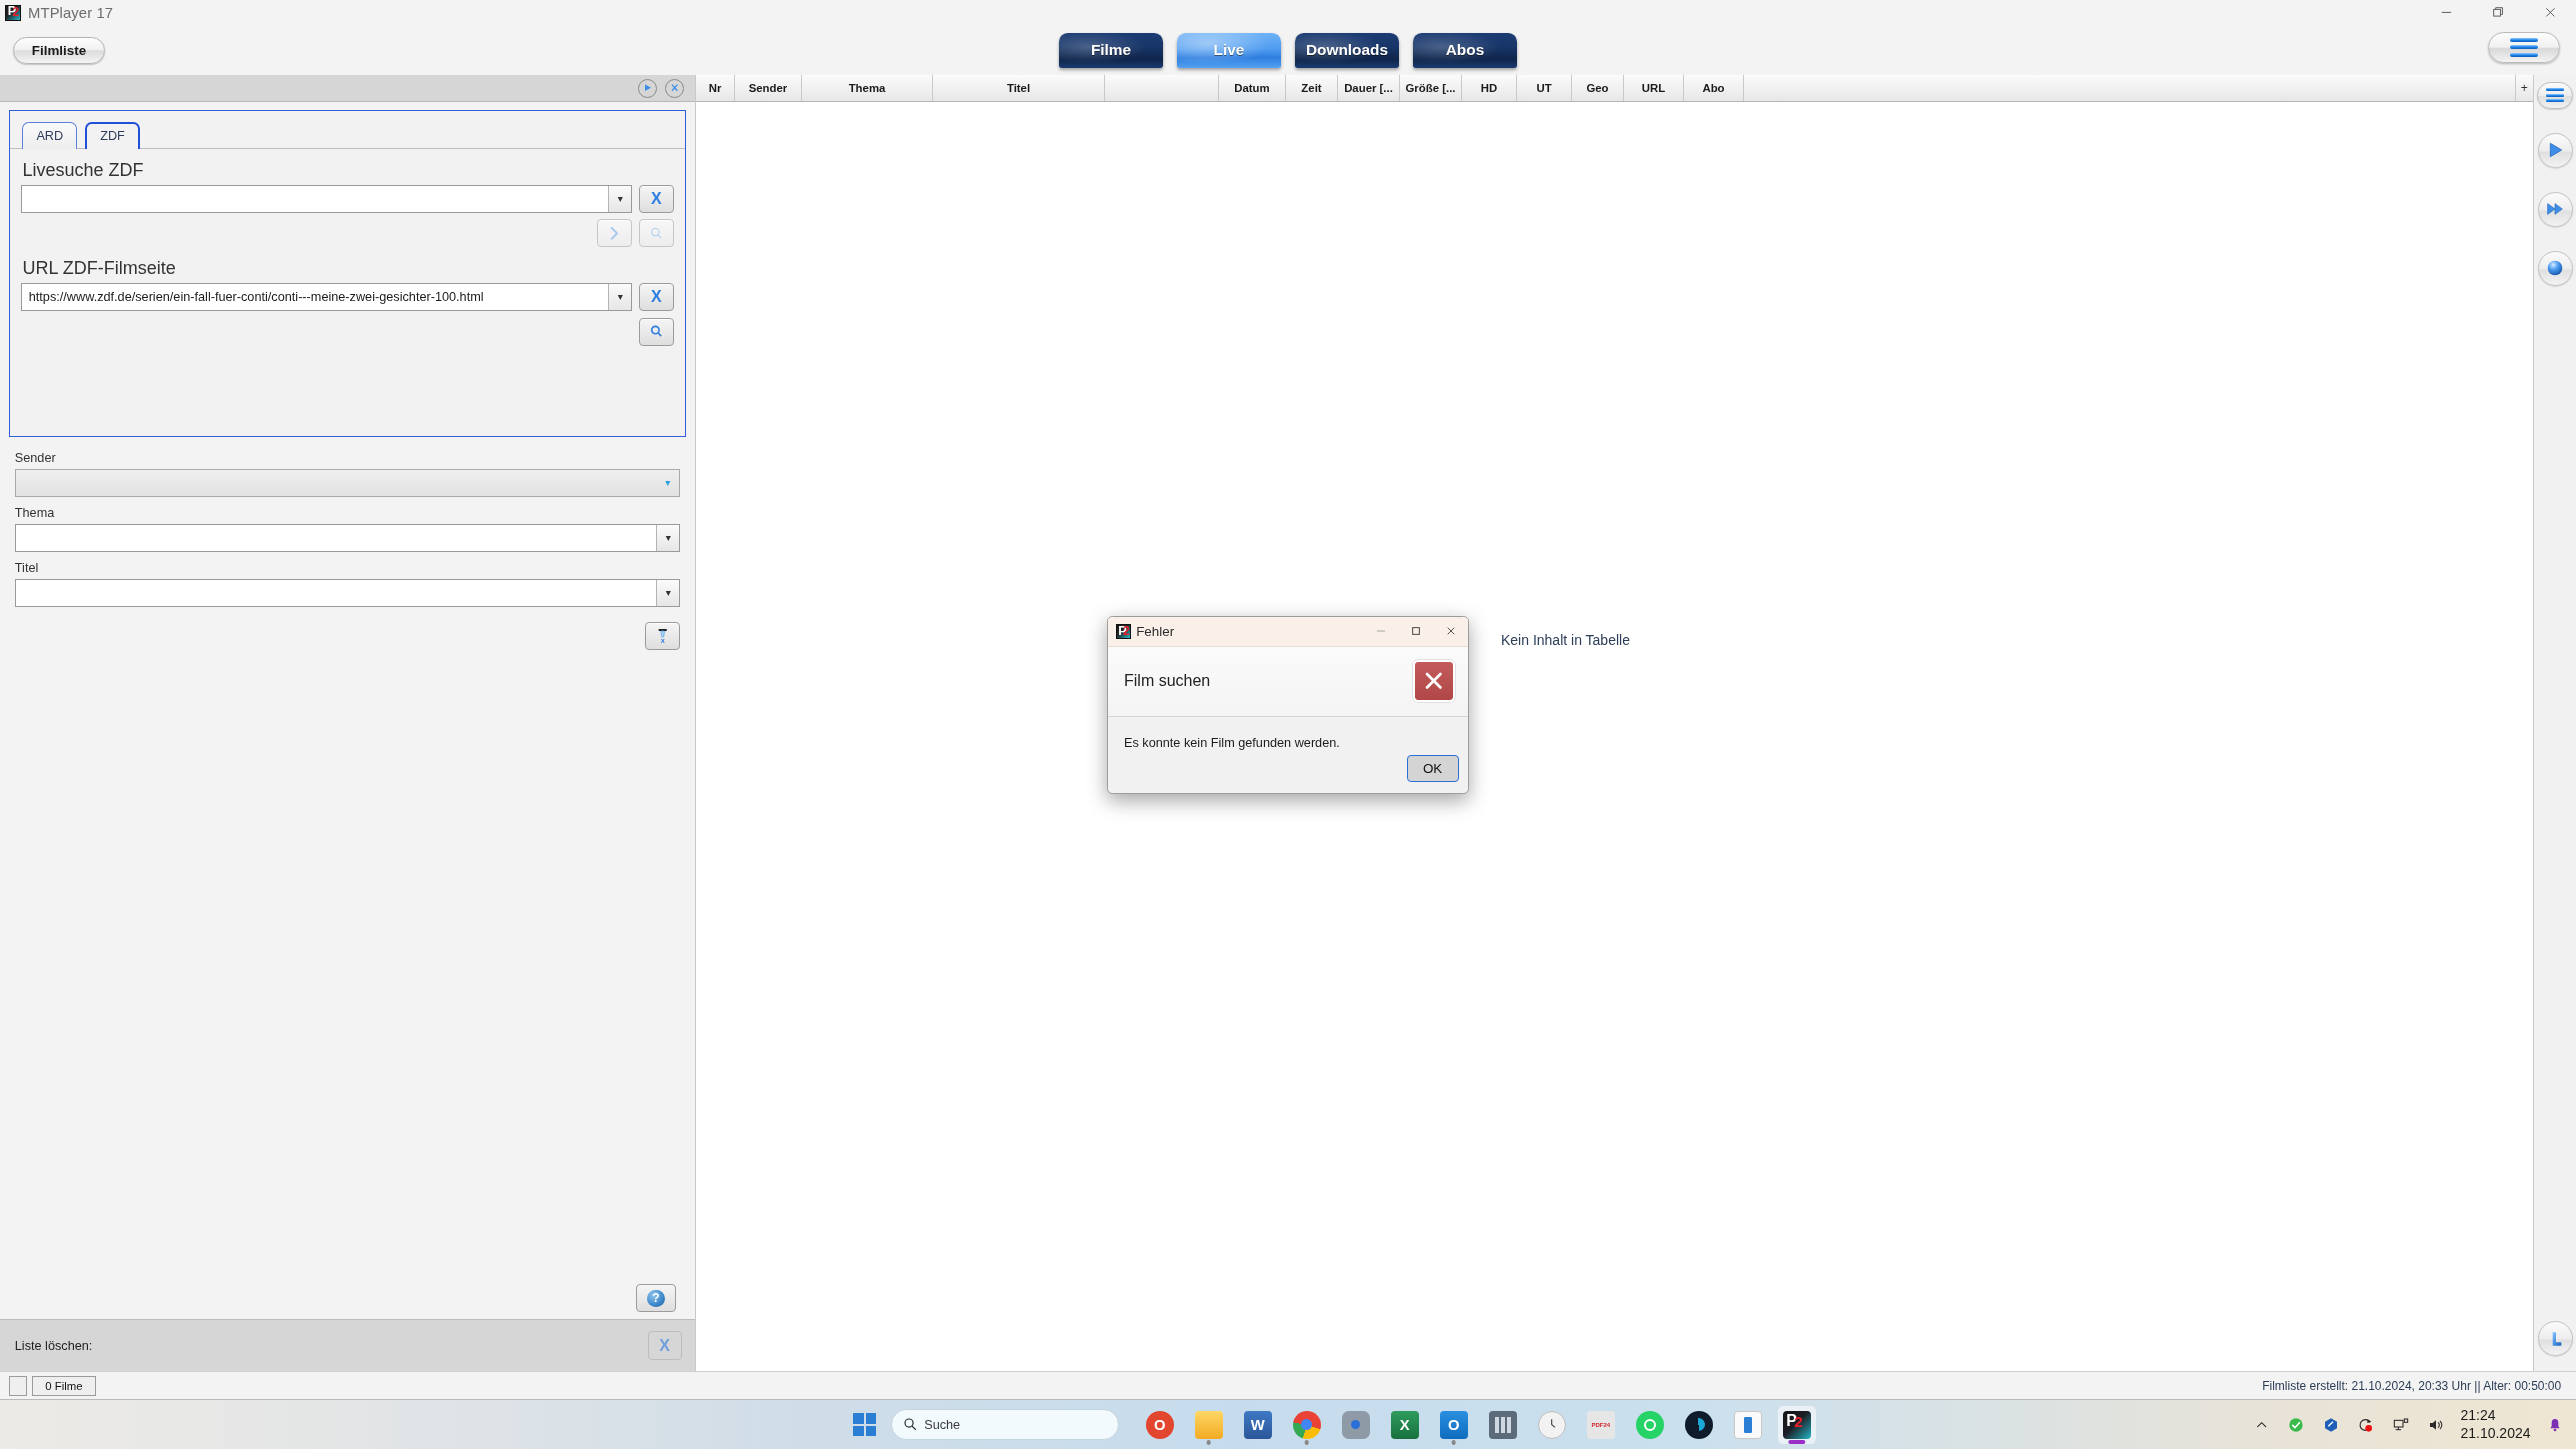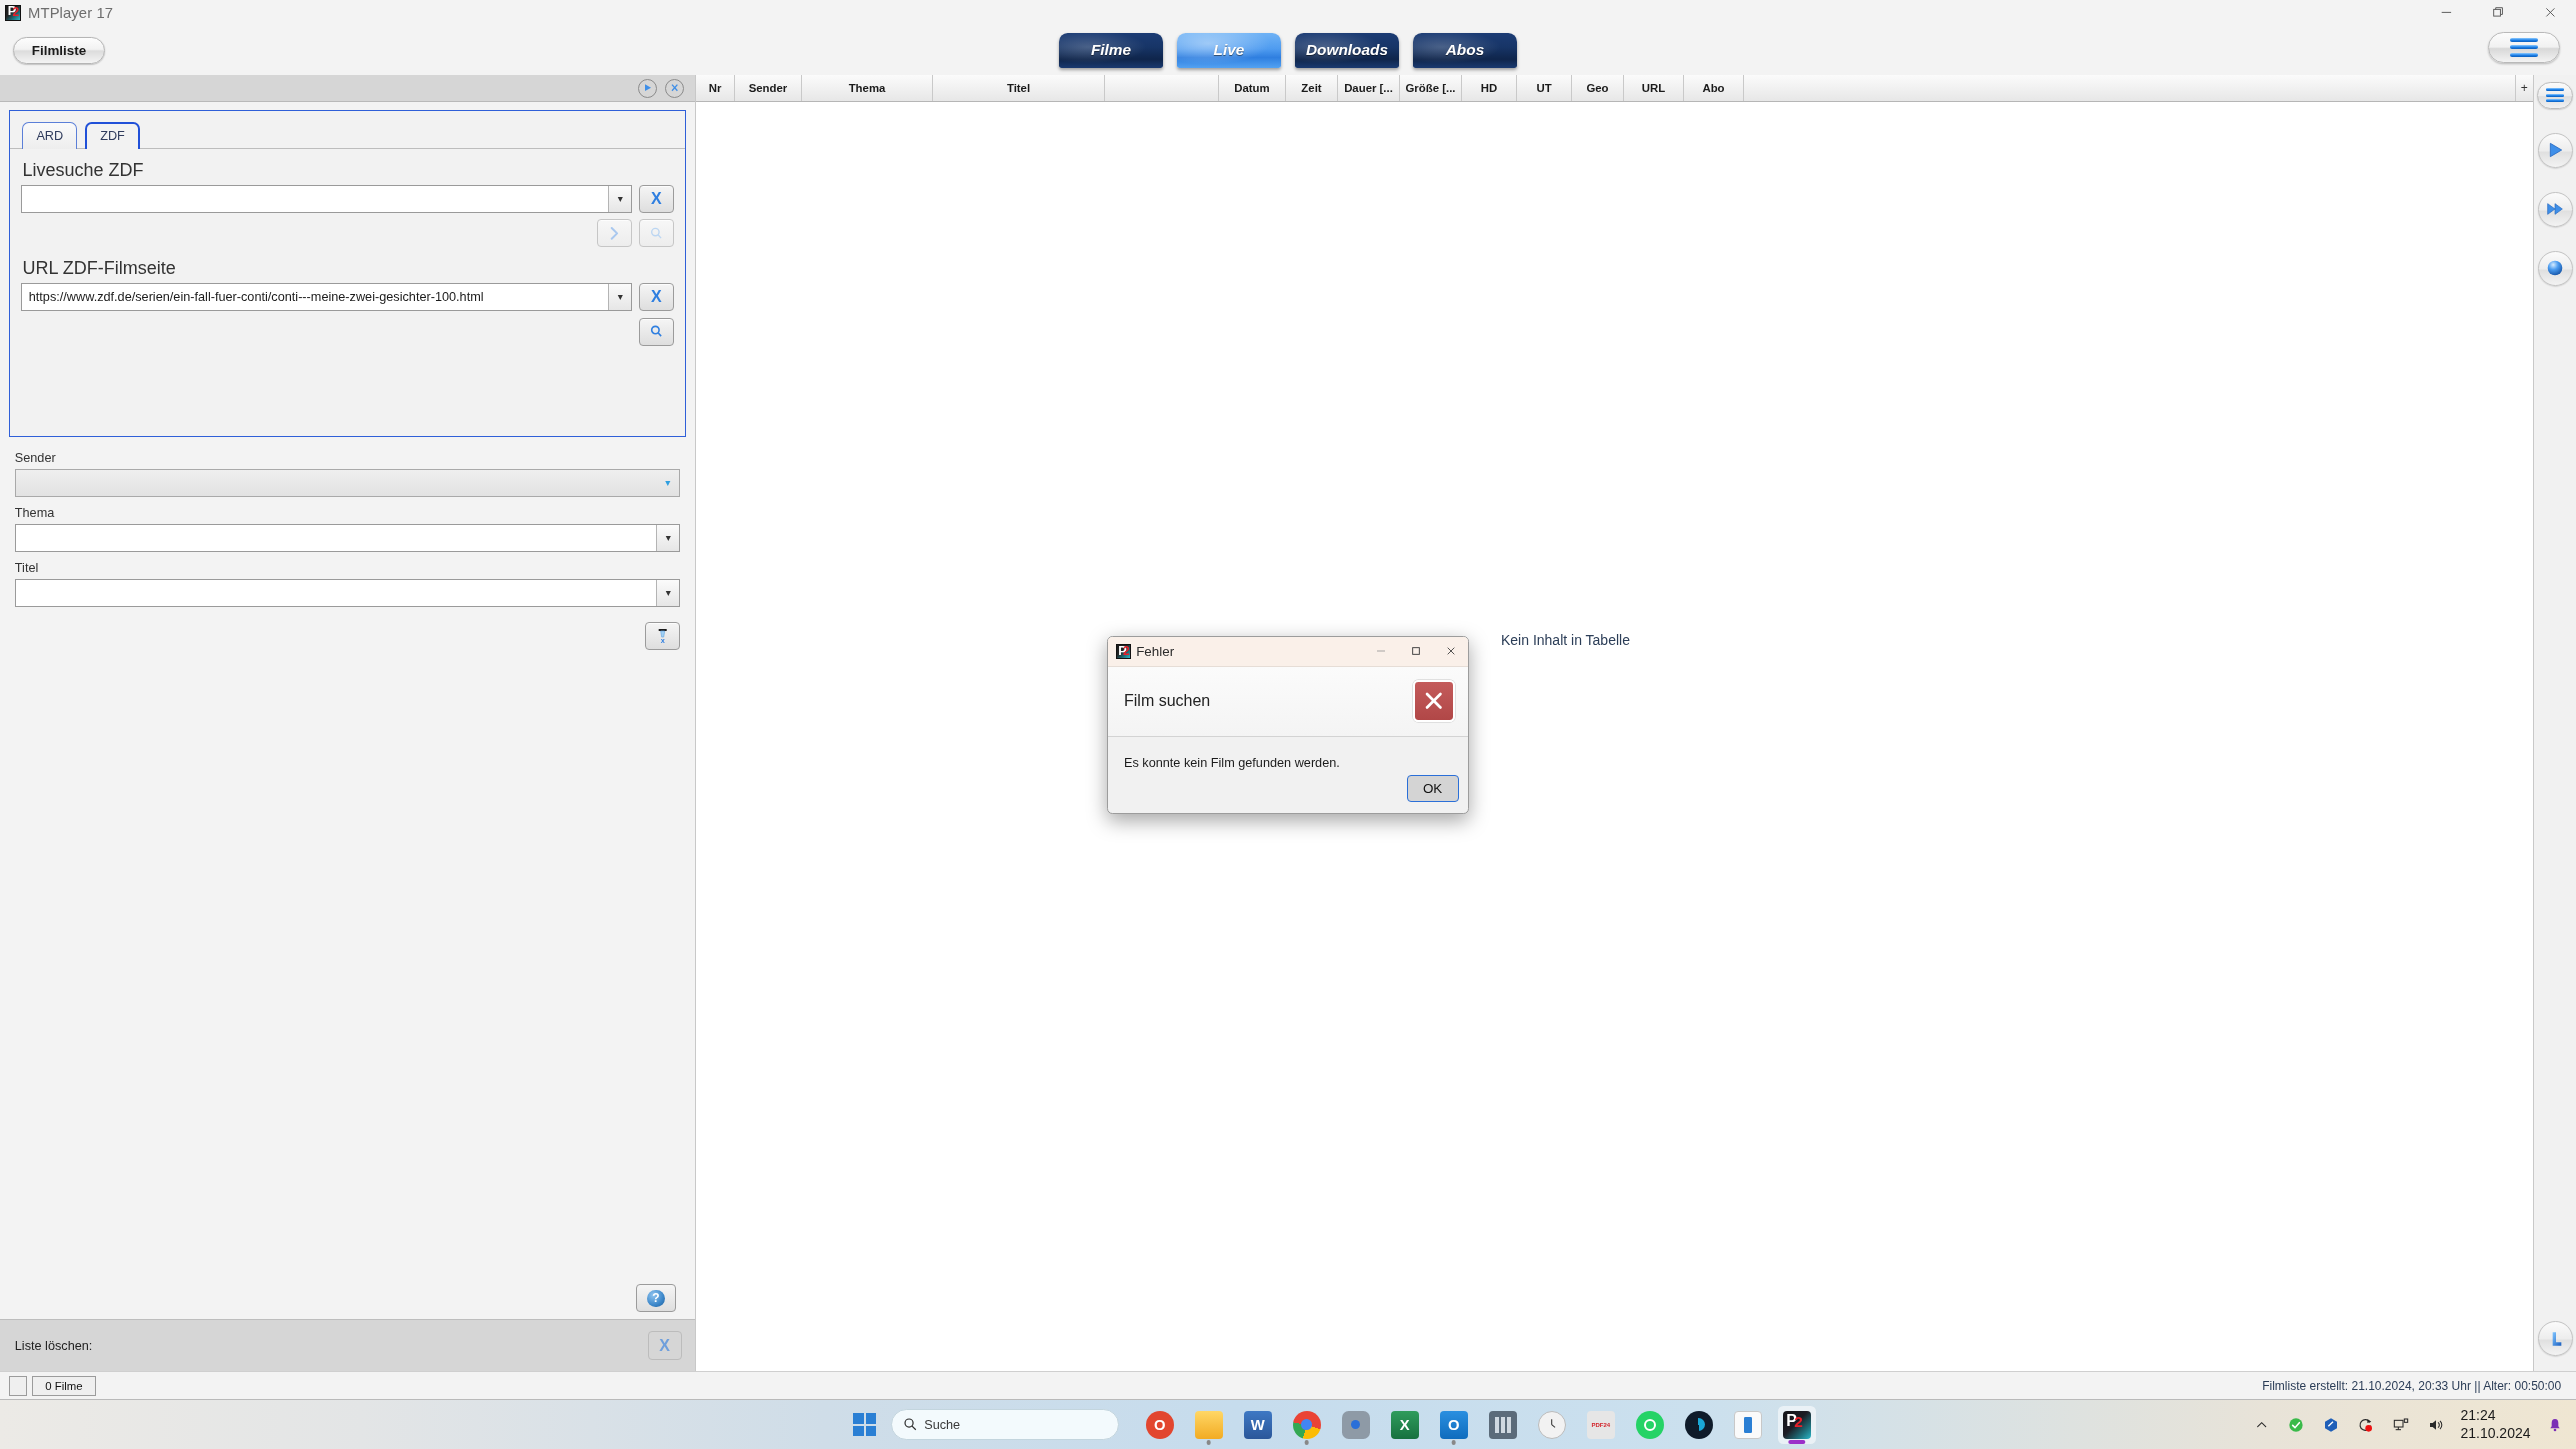--- a/index.html
+++ b/index.html
@@ -67,21 +67,21 @@
     background: linear-gradient(180deg,#fdfdfd 0%,#f2f2f2 45%,#dcdcdc 52%,#f4f4f4 100%);
     font-size: 13.4px; font-weight: bold; color: #1a1a1a;
     display: flex; align-items: center; justify-content: center;
     box-shadow: 0 0.7px 1.3px rgba(0,0,0,.25);
     font-family: "Liberation Sans", sans-serif;
   }
   #filmliste-btn { margin-left: 13.4px; min-width: 87px; }
 
   #tabs {
     position: absolute; left: 50%; transform: translateX(-50%);
-    display: flex; gap: 14px; align-items: flex-end; font-style: italic;
+    display: flex; gap: 14px; align-items: flex-end;
   }
   .tab {
     width: 104px; height: 35px;
     border-radius: 8.7px 8.7px 2.7px 2.7px;
     display: flex; align-items: center; justify-content: center;
     color: #fff; font-size: 15.4px; font-weight: bold;
     background:
        radial-gradient(ellipse at 28% 40%, rgba(255,255,255,.22) 0%, rgba(255,255,255,0) 55%),
        linear-gradient(180deg,#1c3c74 0%,#173567 40%,#0f254b 75%,#1a3a70 100%);
     box-shadow: 0 2px 3.4px rgba(0,0,0,.35);
@@ -291,21 +291,21 @@
   .sb-chip {
     height: 20px; border:0.7px solid #9b9b9b; background:#efefef;
     display:flex;align-items:center;justify-content:center;
     font-size:11.4px; color:#111; padding: 0 12px;
   }
   .sb-chip.tiny { width: 17.4px; padding: 0; margin-right: 5.4px; }
   #sb-right { margin-left:auto; font-size:12px; color:#2b3d57; padding-right: 5.4px; }
 
   
   #dialog {
-    position: absolute; left: 1107px; top: 636px;
+    position: absolute; left: 1107px; top: 616px;
     width: 362px; height: 178px;
     background: #f1f1f1;
     border: 0.7px solid #9c9c9c; border-radius: 5.4px;
     box-shadow: 0 6.7px 20px rgba(0,0,0,.35);
     display:flex; flex-direction:column; overflow:hidden;
   }
   #dlg-title {
     height: 29.5px; flex:0 0 29.5px;
     background: #faf0e9;
     display:flex; align-items:center; padding-left: 8px;

